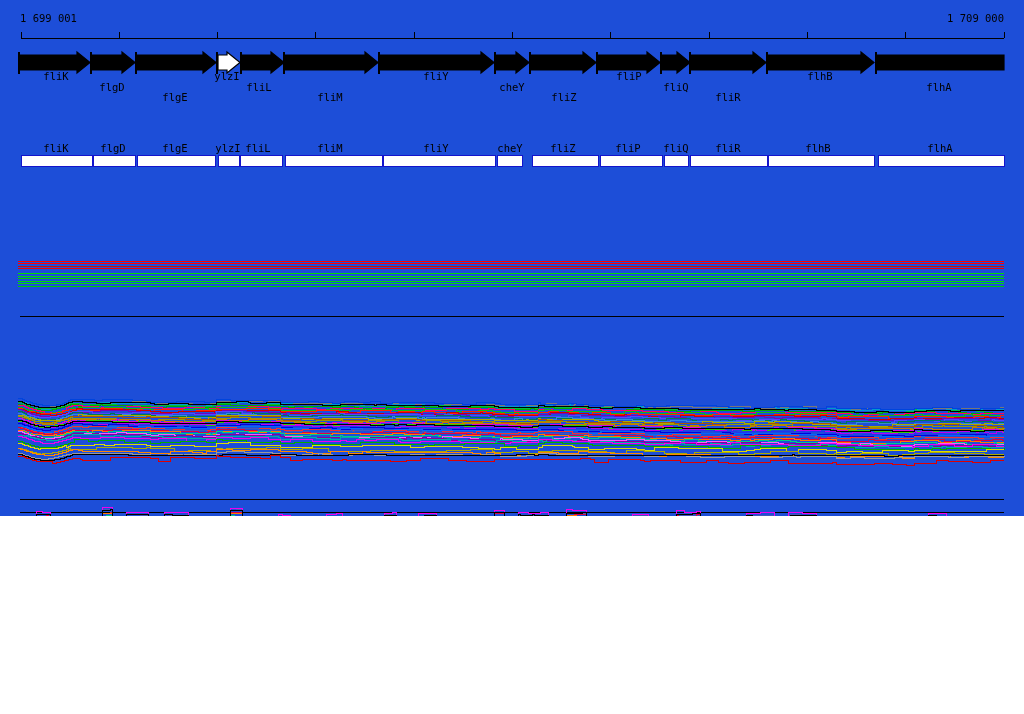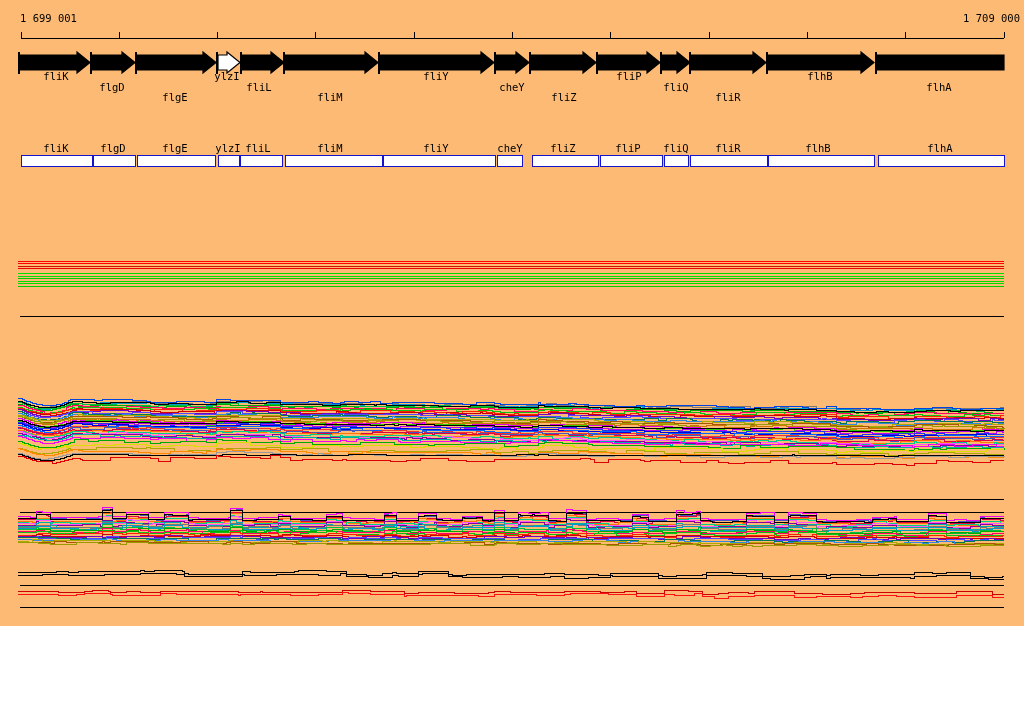--- a/index.html
+++ b/index.html
@@ -1,20 +1,20 @@
 <!DOCTYPE html>
 <html><head>
 <meta charset="utf-8">
 <style>
   html,body{margin:0;padding:0;background:#fff}
-  #page{position:relative;width:1024px;height:626px;background:#fdba74;overflow:hidden;
+  #page{position:relative;width:1024px;height:516px;background:#1d4ed8;overflow:hidden;
         font-family:"DejaVu Sans Mono","Liberation Mono",monospace}
   .coord{position:absolute;top:12px;font-size:10.5px;color:#000;white-space:pre}
   .coord.left{left:20px}
-  .coord.right{right:4px}
+  .coord.right{right:20px}
   #gfx{position:absolute;left:0;top:0}
   #gfx text{font-family:"DejaVu Sans Mono","Liberation Mono",monospace;font-size:10.5px;fill:#000}
 </style>
 </head>
 <body>
 
 <div id="page">
   <div class="coord left">1 699 001</div>
   <div class="coord right">1 709 000</div>
   <svg id="gfx" width="1024" height="714" viewBox="0 0 1024 714" xmlns="http://www.w3.org/2000/svg">

